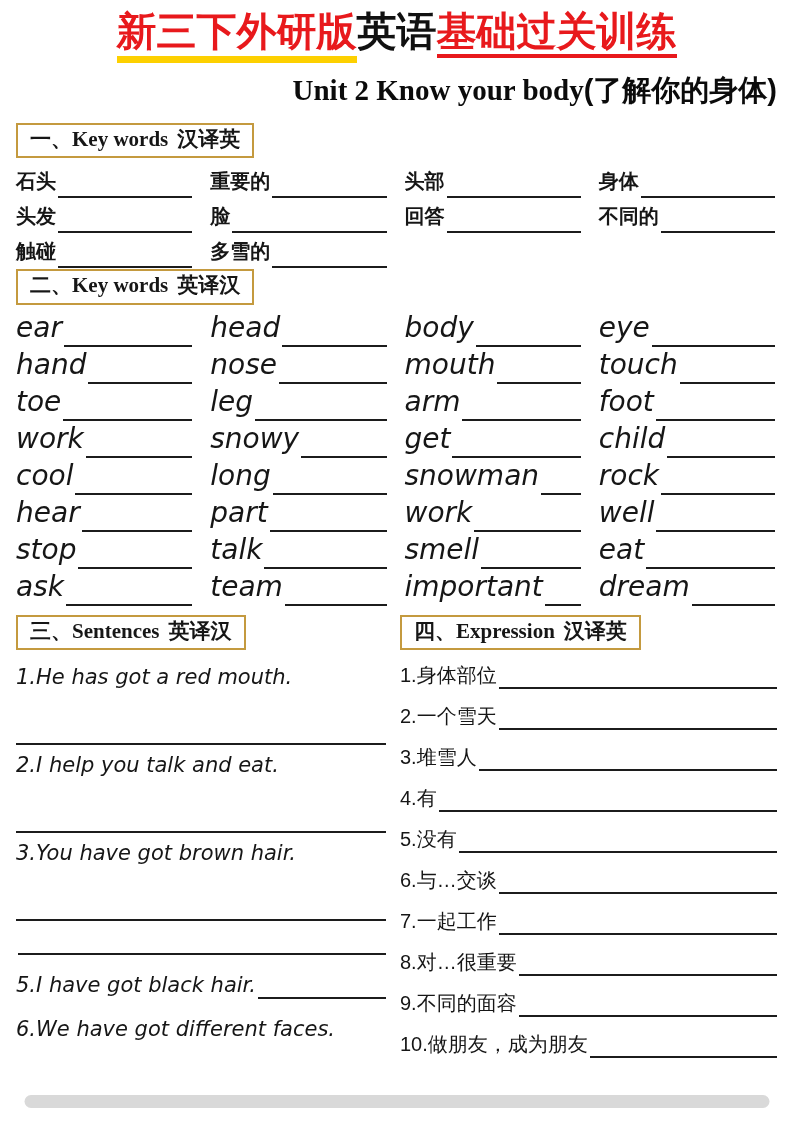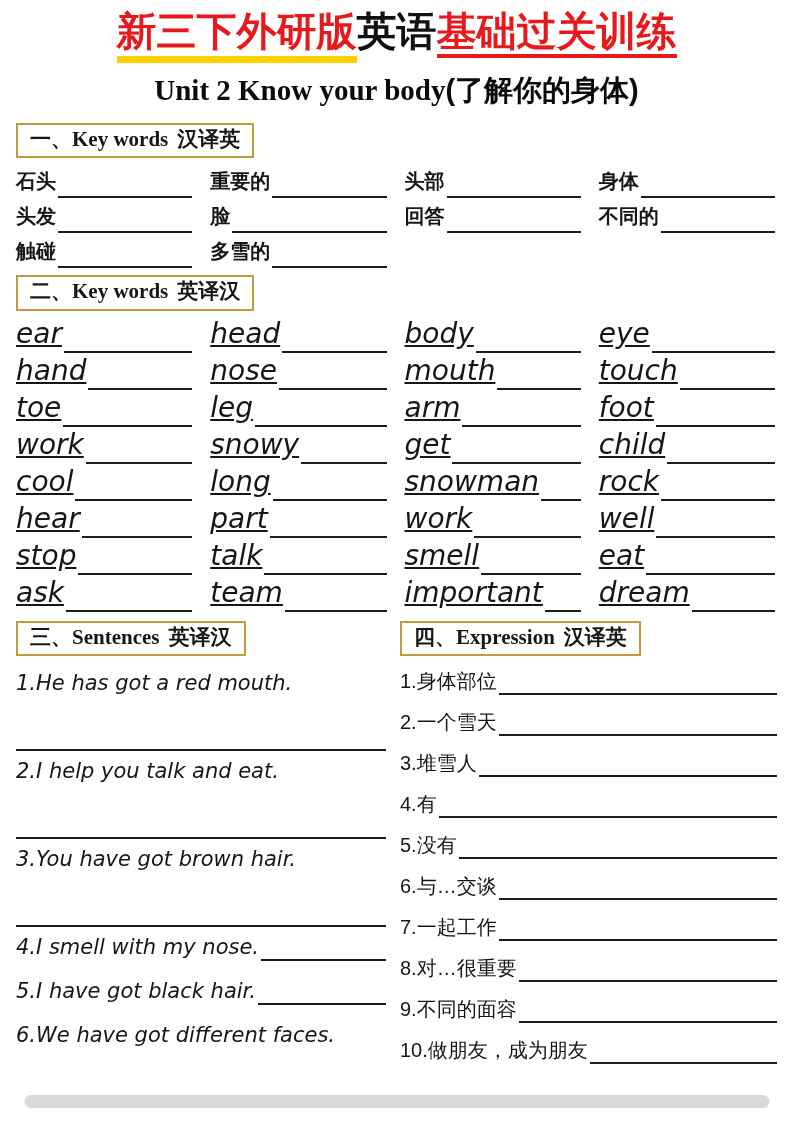--- a/index.html
+++ b/index.html
@@ -14,34 +14,34 @@
   }
   .page{padding:8px 16px 0;}
 
   
   .title{text-align:center;font-size:40px;font-weight:700;line-height:1.15;white-space:nowrap;}
   .seg{display:inline-block;}
   .seg-1{color:var(--red);border-bottom:7px solid var(--yellow);padding-bottom:2px;}
   .seg-2{color:#111;}
   .seg-3{color:var(--red);border-bottom:4px solid var(--red);padding-bottom:0;}
 
-  .subtitle{text-align:center;font-size:29px;font-weight:700;margin-top:8px;color:#0b0b0b;}
+  .subtitle{text-align:right;font-size:29px;font-weight:700;margin-top:8px;color:#0b0b0b;}
   .subtitle .lat{font-family:"Liberation Serif",serif;}
 
   
   .hbox{
     display:inline-block;border:2px solid var(--gold);border-radius:0;
     padding:1px 12px 4px;font-size:21px;font-weight:700;background:#fff;line-height:1.25;
     white-space:nowrap;
   }
   .hbox .lat{font-family:"Liberation Serif",serif;}
   .hbox .cnp{margin-left:9px;}
 
   .sec1{margin-top:12px;}
-  .sec2{margin-top:7px;text-decoration:underline;}
+  .sec2{margin-top:1px;}
 
   
   .wgrid{margin-top:5px;}
   .wrow{display:flex;align-items:flex-end;}
   .row1{height:35px;}
   .row2{height:37px;}
   .wcell{flex:1;display:flex;align-items:flex-end;padding-right:18px;min-width:0;}
   .wcell:last-child{padding-right:2px;}
   .w{white-space:nowrap;padding-bottom:3px;}
   .cnw{font-size:20px;font-weight:600;}
@@ -303,21 +303,20 @@
       <div class="srow ansline"></div>
       <div class="srow">
           <span class="sent">2.I help you talk and eat.</span>
         </div>
       <div class="srow ansline"></div>
       <div class="srow">
           <span class="sent">3.You have got brown hair.</span>
         </div>
       <div class="srow ansline"></div>
       <div class="srow">
-          <span class="sent">4.I smell with my nose.</span>
           <span class="blank"></span>
         </div>
       <div class="srow">
           <span class="sent">5.I have got black hair.</span>
           <span class="blank"></span>
         </div>
       <div class="srow">
           <span class="sent">6.We have got different faces.</span>
         </div>
     </div>

